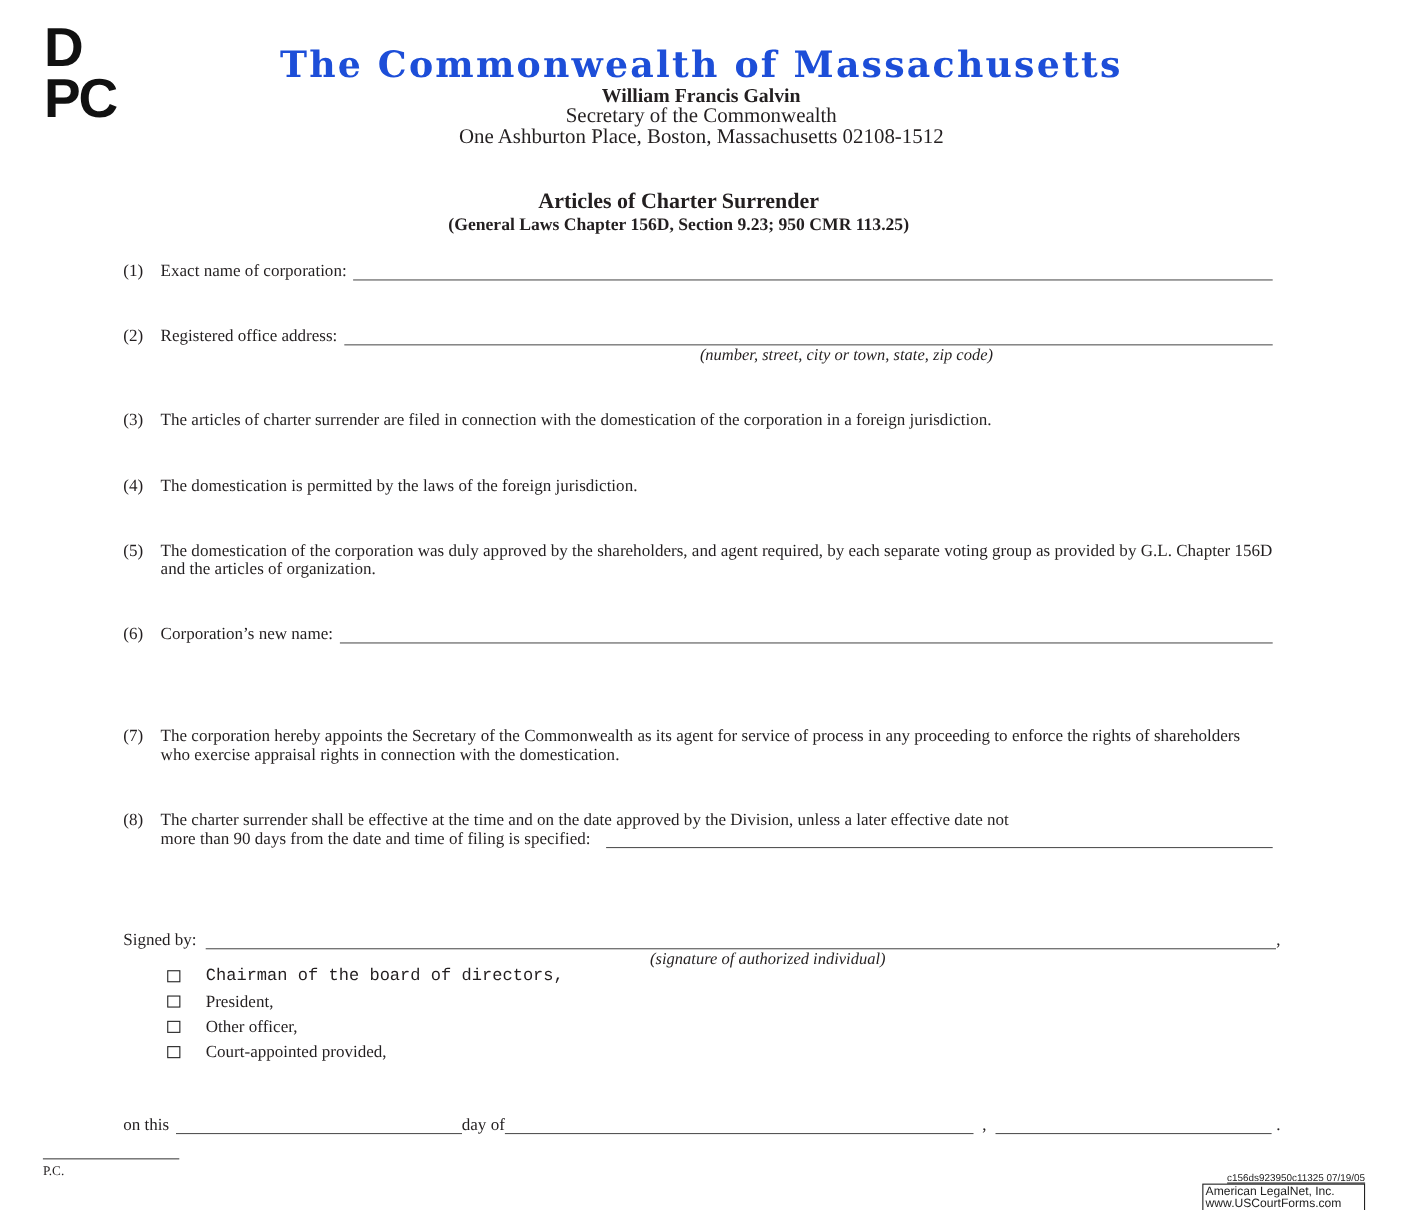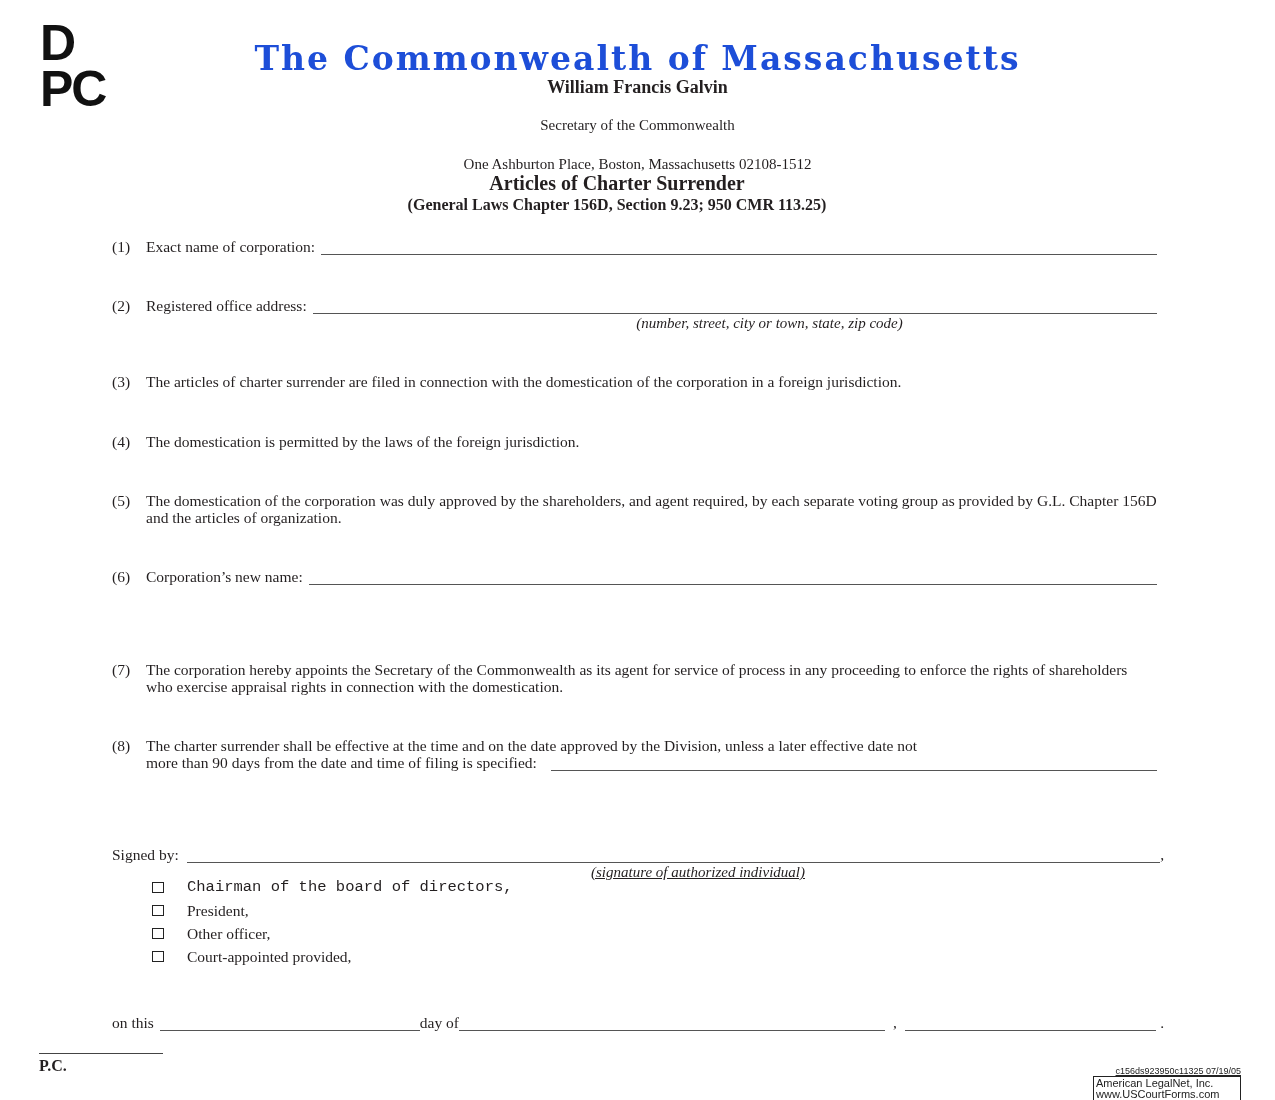--- a/index.html
+++ b/index.html
@@ -16,21 +16,21 @@
     .logo .pc { font-size: 50px; display: block; letter-spacing: -2px; }
     .masthead {
       left: 0; width: 1275px; top: 40px; text-align: center;
     }
     .mast-title {
       font-family: "DejaVu Serif", "Liberation Serif", serif; font-weight: bold;
       font-size: 33px; letter-spacing: 2px; line-height: 38px; color: #1d4ed8;
       display: block; margin-left: 0;
     }
     .mast-name { font-weight: bold; font-size: 18px; line-height: 18px; display: block; }
-    .mast-sub { font-size: 15px; line-height: 19px; display: block; margin-top: 20px; }
+    .mast-sub { font-size: 19px; line-height: 19px; display: block; }
     .title-block { left: 0; width: 1234px; top: 171px; text-align: center; }
     .doc-title { font-weight: bold; font-size: 20px; line-height: 24px; display: block; }
     .doc-sub { font-weight: bold; font-size: 16px; line-height: 20px; display: block; }
     .item { left: 112px; width: 1045px; font-size: 15.5px; line-height: 17px; }
     .num { position: absolute; left: 0; top: 0; }
     .txt { margin-left: 34px; display: block; }
     .field-row { display: flex; align-items: flex-end; }
     .field-row .label { white-space: pre; }
     .fline {
       flex: 1; border-bottom: 1px solid #555; height: 14px; margin-left: 6px;
@@ -43,21 +43,21 @@
       margin-right: 23px;
     }
     .footer-tag {
       left: 1093px; top: 1066px; font-family: "Liberation Sans", "DejaVu Sans", sans-serif;
       font-size: 9px; line-height: 10px; color: #222;
     }
     .footer-tag .code { text-decoration: underline; display: block; width: 148px; text-align: right; }
     .footer-tag .brand {
       display: block; border: 1px solid #222; padding: 1px 2px; width: 142px; font-size: 11px; line-height: 11px;
     }
-    .pc-sig { left: 39px; top: 1053px; font-size: 16px; font-weight: bold; }
+    .pc-sig { left: 39px; top: 1053px; font-size: 12px; }
     .pc-sig .line { width: 124px; border-bottom: 1px solid #444; margin-bottom: 3px; }
   </style>
 </head>
 <body>
 
 <div class="abs logo">
   <span class="d">D</span>
   <span class="pc">PC</span>
 </div>
 
@@ -126,21 +126,21 @@
     <span class="fline" style="margin-left:14px;"></span>
   </div>
 </div>
 
 <div class="abs item" style="top:846px; width:1052px;">
   <div class="field-row">
     <span class="label">Signed by:</span>
     <span class="fline" style="margin-left:8px;"></span>
     <span>,</span>
   </div>
-  <span class="hint" style="margin-left:120px; margin-top:1px;text-decoration:underline;">(signature of authorized individual)</span>
+  <span class="hint" style="margin-left:120px; margin-top:1px;">(signature of authorized individual)</span>
 </div>
 
 <div class="abs check-item" style="top:879px;font-family:Liberation Mono, monospace;">
   <span class="box"></span>
   <span>Chairman of the board of directors,</span>
 </div>
 <div class="abs check-item" style="top:902px;">
   <span class="box"></span>
   <span>President,</span>
 </div>

